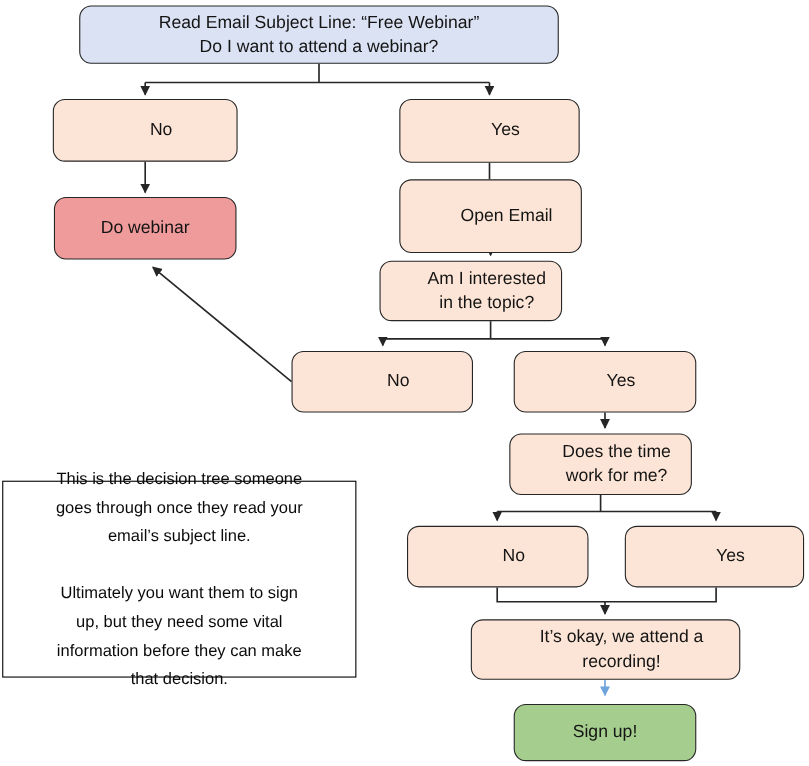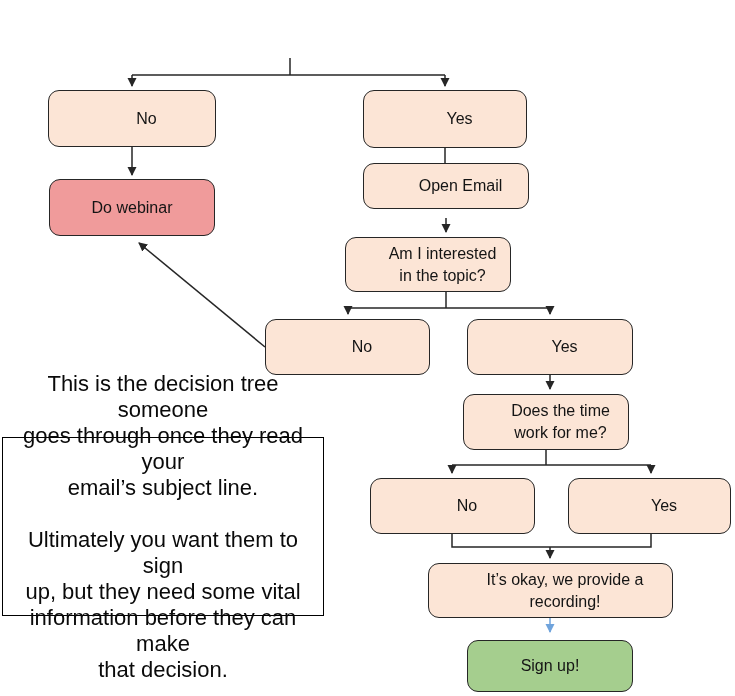--- a/index.html
+++ b/index.html
@@ -31,21 +31,21 @@
   .fill-red  {background:var(--red);}
   .fill-green{background:var(--green);}
   .note{
     position:absolute;
     left:2px;top:437px;width:322px;height:179px;
     border:1.6px solid #000;
     background:#ffffff;
     box-sizing:border-box;
     display:flex;align-items:center;justify-content:center;
     text-align:center;
-    font-size:22px;line-height:26px;color:#0a0a0a;
+    font-size:15px;line-height:26px;color:#0a0a0a;
     padding:6px 8px;
   }
   .note span{white-space:pre-line;}
 </style>
 </head>
 <body>
 
 <div id="canvas">
 
   <svg id="edges" width="735" height="696" viewBox="0 0 735 696">
@@ -82,34 +82,38 @@
     <path class="edge" d="M452,465 H651"></path>
     <path class="edge" d="M452,465 V473" marker-end="url(#arrow)"></path>
     <path class="edge" d="M651,465 V473" marker-end="url(#arrow)"></path>
 
     <path class="edge" d="M452,534 V547 H651 V534"></path>
     <path class="edge" d="M550,547 V558" marker-end="url(#arrow)"></path>
 
     <path class="edge-blue" d="M550,618 V632" marker-end="url(#arrowBlue)"></path>
   </svg>
 
+  <div class="node fill-blue" style="left:72px;top:5px;width:436px;height:53px;">
+    <span>Read Email Subject Line: “Free Webinar”
+Do I want to attend a webinar?</span>
+  </div>
 
   <div class="node fill-peach" style="left:48px;top:90px;width:168px;height:57px;">
     <span>No</span>
   </div>
 
   <div class="node fill-peach" style="left:363px;top:90px;width:164px;height:58px;">
     <span>Yes</span>
   </div>
 
   <div class="node fill-red" style="left:49px;top:179px;width:166px;height:57px;">
     <span>Do webinar</span>
   </div>
 
-  <div class="node fill-peach" style="left:363px;top:163px;width:166px;height:46px;">
+  <div class="node fill-peach" style="left:363px;top:163px;width:166px;height:67px;">
     <span>Open Email</span>
   </div>
 
   <div class="node fill-peach" style="left:345px;top:237px;width:166px;height:55px;">
     <span>Am I interested
 in the topic?</span>
   </div>
 
   <div class="node fill-peach" style="left:265px;top:319px;width:165px;height:56px;">
     <span>No</span>
@@ -126,21 +130,21 @@
 
   <div class="node fill-peach" style="left:370px;top:478px;width:165px;height:56px;">
     <span>No</span>
   </div>
 
   <div class="node fill-peach" style="left:568px;top:478px;width:163px;height:56px;">
     <span>Yes</span>
   </div>
 
   <div class="node fill-peach" style="left:428px;top:563px;width:245px;height:55px;">
-    <span>It’s okay, we provide a
+    <span>It’s okay, we attend a
 recording!</span>
   </div>
 
   <div class="node fill-green" style="left:467px;top:640px;width:166px;height:52px;">
     <span>Sign up!</span>
   </div>
 
   <div class="note">
     <span>This is the decision tree someone
 goes through once they read your

